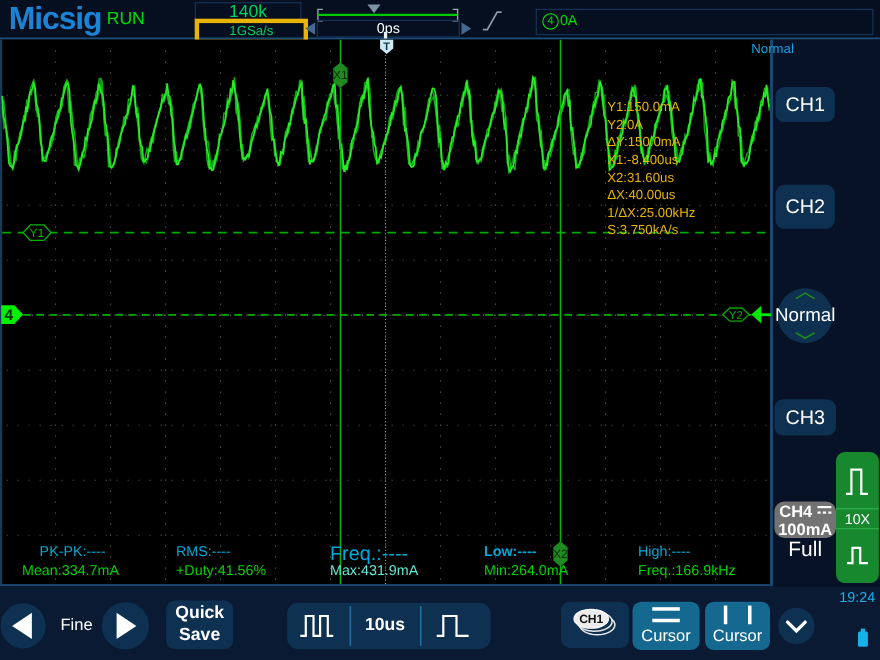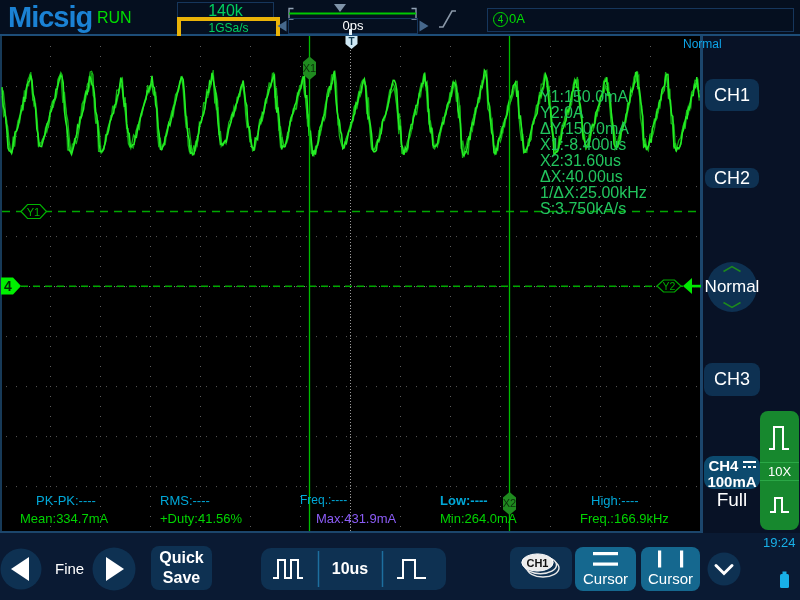--- a/index.html
+++ b/index.html
@@ -91,52 +91,52 @@
 
  <polygon points="1,241.5 13,241.5 21,250 13,258.5 1,258.5" fill="#00ef00"></polygon>
  <text x="8" y="255" fill="#032803" font-size="14" font-weight="bold" text-anchor="middle" font-family="Liberation Sans">4</text>
 
  <path d="M657,250 L663.5,244 L674.5,244 L681,250 L674.5,256 L663.5,256 Z" fill="#000" stroke="#00a800" stroke-width="1.2"></path>
  <text x="669" y="254" fill="#00a800" font-size="10.5" text-anchor="middle" font-family="Liberation Sans">Y2</text>
  <polygon points="683,250 692,242 692,258" fill="#00e800"></polygon>
  <rect x="691" y="248.8" width="10" height="2.6" fill="#00e800"></rect>
 </svg>
 
-<div class="abs" style="left:540px;top:89px;color:#22c55e;font-size:16px;line-height:16px;white-space:pre;">Y1:150.0mA
+<div class="abs" style="left:552px;top:89px;color:#eab308;font-size:12px;line-height:16px;white-space:pre;">Y1:150.0mA
 Y2:0A
 ΔY:150.0mA
 X1:-8.400us
 X2:31.60us
 ΔX:40.00us
 1/ΔX:25.00kHz
 S:3.750kA/s</div>
 
 <div class="abs" style="left:36px;top:493px;color:#00a8d8;font-size:13px;">PK-PK:----</div>
 <div class="abs" style="left:160px;top:493px;color:#00a8d8;font-size:13px;">RMS:----</div>
-<div class="abs" style="left:300px;top:493px;color:#00a8d8;font-size:12px;">Freq.:----</div>
+<div class="abs" style="left:300px;top:493px;color:#00a8d8;font-size:18px;">Freq.:----</div>
 <div class="abs" style="left:440px;top:493px;color:#00a8d8;font-size:13px;font-weight:bold;">Low:----</div>
-<div class="abs" style="left:580px;top:493px;color:#00a8d8;font-size:13px;margin-left:11px;">High:----</div>
+<div class="abs" style="left:580px;top:493px;color:#00a8d8;font-size:13px;">High:----</div>
 <div class="abs" style="left:20px;top:511px;color:#00d400;font-size:13px;">Mean:334.7mA</div>
 <div class="abs" style="left:160px;top:511px;color:#00d400;font-size:13px;">+Duty:41.56%</div>
-<div class="abs" style="left:316px;top:511px;color:#8b5cf6;font-size:13px;">Max:431.9mA</div>
+<div class="abs" style="left:300px;top:511px;color:#5eead4;font-size:13px;">Max:431.9mA</div>
 <div class="abs" style="left:440px;top:511px;color:#00d400;font-size:13px;">Min:264.0mA</div>
 <div class="abs" style="left:580px;top:511px;color:#00d400;font-size:13px;">Freq.:166.9kHz</div>
 
 <div class="abs" style="left:703px;top:36px;width:97px;height:497px;background:#081226;"></div>
 <div class="abs" style="left:683px;top:37px;color:#0ea5e9;font-size:12px;">Normal</div>
 <div class="btn" style="left:705px;top:79px;width:54px;height:32px;font-size:18px;">CH1</div>
-<div class="btn" style="left:705px;top:168px;width:54px;height:20px;font-size:18px;">CH2</div>
+<div class="btn" style="left:705px;top:168px;width:54px;height:40px;font-size:18px;">CH2</div>
 <div class="btn" style="left:707px;top:262px;width:50px;height:50px;border-radius:50%;font-size:17px;">Normal</div>
 <svg class="abs" style="left:707px;top:262px;" width="50" height="50">
  <path d="M16.5,9.5 L25,4.5 L33.5,9.5" stroke="#1d8a1d" stroke-width="1.5" fill="none"></path>
  <path d="M16.5,40.5 L25,45.5 L33.5,40.5" stroke="#1d8a1d" stroke-width="1.5" fill="none"></path>
 </svg>
 <div class="btn" style="left:704px;top:363px;width:56px;height:33px;font-size:18px;">CH3</div>
 
-<div class="btn" style="left:704px;top:456px;width:56px;height:33px;background:#0c4a6e;border-radius:9px;font-weight:bold;font-size:15px;line-height:16px;flex-direction:column;">
+<div class="btn" style="left:704px;top:456px;width:56px;height:33px;background:#737373;border-radius:9px;font-weight:bold;font-size:15px;line-height:16px;flex-direction:column;">
     <div>CH4 <span style="display:inline-block;vertical-align:2px;"><svg width="13" height="8">
           <rect x="0" y="0" width="13" height="2" fill="#fff"></rect>
           <rect x="0" y="5" width="3" height="2" fill="#fff"></rect>
           <rect x="5" y="5" width="3" height="2" fill="#fff"></rect>
           <rect x="10" y="5" width="3" height="2" fill="#fff"></rect>
         </svg></span></div>
     <div>100mA</div>
   </div>
 <div class="abs" style="left:704px;top:489px;width:56px;color:#fff;font-size:19px;text-align:center;">Full</div>
 

